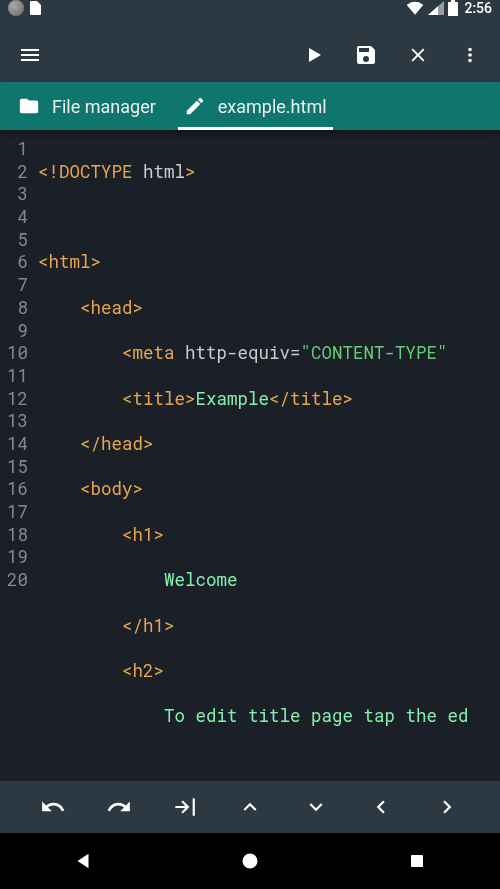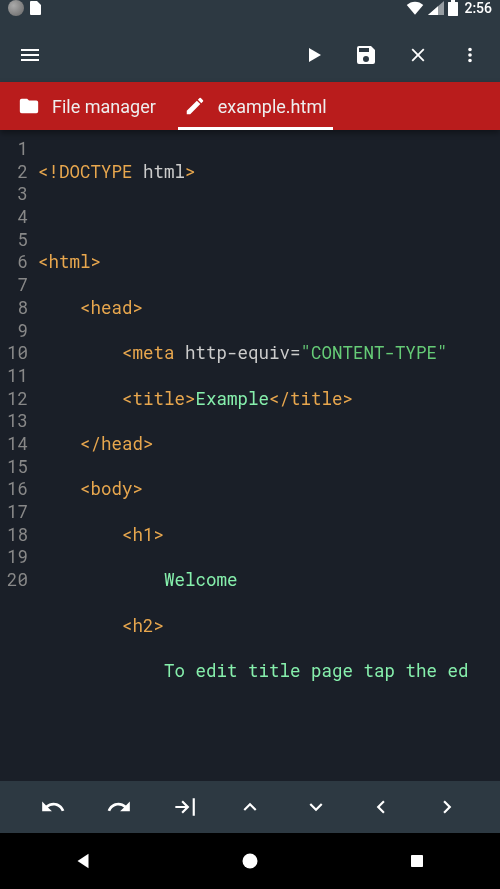--- a/index.html
+++ b/index.html
@@ -1,32 +1,32 @@
 <!DOCTYPE html>
 <html><head>
 <meta charset="utf-8">
 <style>
 * { margin: 0; padding: 0; box-sizing: border-box; }
 html, body { width: 500px; height: 889px; overflow: hidden; font-family: 'Roboto', sans-serif; }
 body { background: #000; display: flex; flex-direction: column; }
 
-.status-bar { height: 28px; background: #2d3942; display: flex; align-items: flex-start; justify-content: space-between; padding: 0 8px; color: #fff; font-size: 14px; }
+.status-bar { height: 28px; background: #2d3942; display: flex; align-items: flex-end; justify-content: space-between; padding: 12px 8px; color: #fff; font-size: 14px; }
 .status-left { display: flex; align-items: center; gap: 6px; }
 .status-right { display: flex; align-items: center; gap: 4px; }
 .status-circle { width: 16px; height: 16px; border-radius: 50%; background: radial-gradient(circle at 35% 35%, #aaa, #666); }
 .sd-icon { width: 11px; height: 14px; background: #fff; border-radius: 1px; position: relative; }
 .sd-icon::before { content: ''; position: absolute; top: 0; right: 0; border-top: 4px solid #2d3942; border-left: 4px solid transparent; }
 
 .app-bar { height: 54px; background: #2d3942; display: flex; align-items: center; justify-content: space-between; padding: 0 8px; }
 .app-bar-left { display: flex; align-items: center; }
 .app-bar-right { display: flex; align-items: center; gap: 8px; }
 .icon-btn { width: 44px; height: 44px; display: flex; align-items: center; justify-content: center; cursor: pointer; }
 .icon-btn svg { fill: #fff; }
 
-.tab-bar { height: 48px; background: #b91c1c; display: flex; align-items: center; padding: 0 4px; box-shadow: 0 3px 6px rgba(0,0,0,0.4); position: relative; z-index: 2; }
+.tab-bar { height: 48px; background: #0f766e; display: flex; align-items: center; padding: 0 4px; box-shadow: 0 3px 6px rgba(0,0,0,0.4); position: relative; z-index: 2; }
 .tab { display: flex; align-items: center; gap: 12px; padding: 0 14px; height: 48px; color: #eee; font-size: 18px; position: relative; }
 .tab.active::after { content: ''; position: absolute; bottom: 0; left: 8px; right: 8px; height: 3px; background: #fff; }
 
 .editor-area { flex: 1; background: #1a1f28; display: flex; overflow: hidden; font-family: 'Roboto Mono', 'Courier New', monospace; font-size: 17.5px; line-height: 22.7px; }
 .gutter { width: 34px; background: #1a1f28; color: #888; text-align: right; padding: 8px 6px 0 0; user-select: none; flex-shrink: 0; }
 .gutter div { height: 22.7px; }
 .code { flex: 1; padding: 8px 0 0 4px; color: #ddd; white-space: pre; overflow: hidden; }
 .code-line { height: 22.7px; }
 
 .c-bracket { color: #e8a74e; }
@@ -142,20 +142,21 @@
 <div class="code-line"><span class="c-bracket">&lt;</span><span class="c-doctype">!DOCTYPE</span> <span class="c-html">html</span><span class="c-bracket">&gt;</span></div>
 <div class="code-line"></div>
 <div class="code-line"><span class="c-bracket">&lt;</span><span class="c-tag">html</span><span class="c-bracket">&gt;</span></div>
 <div class="code-line">    <span class="c-bracket">&lt;</span><span class="c-tag">head</span><span class="c-bracket">&gt;</span></div>
 <div class="code-line">        <span class="c-bracket">&lt;</span><span class="c-tag">meta</span> <span class="c-attr">http-equiv=</span><span class="c-string">"CONTENT-TYPE"</span></div>
 <div class="code-line">        <span class="c-bracket">&lt;</span><span class="c-tag">title</span><span class="c-bracket">&gt;</span><span class="c-text">Example</span><span class="c-bracket">&lt;/</span><span class="c-tag">title</span><span class="c-bracket">&gt;</span></div>
 <div class="code-line">    <span class="c-bracket">&lt;/</span><span class="c-tag">head</span><span class="c-bracket">&gt;</span></div>
 <div class="code-line">    <span class="c-bracket">&lt;</span><span class="c-tag">body</span><span class="c-bracket">&gt;</span></div>
 <div class="code-line">        <span class="c-bracket">&lt;</span><span class="c-tag">h1</span><span class="c-bracket">&gt;</span></div>
 <div class="code-line">            <span class="c-text">Welcome</span></div>
+<div class="code-line">        <span class="c-bracket">&lt;/</span><span class="c-tag">h1</span><span class="c-bracket">&gt;</span></div>
 <div class="code-line">        <span class="c-bracket">&lt;</span><span class="c-tag">h2</span><span class="c-bracket">&gt;</span></div>
 <div class="code-line">            <span class="c-text">To edit title page tap the ed</span></div>
 
 
 
 
 
 
   </div>
 </div>

